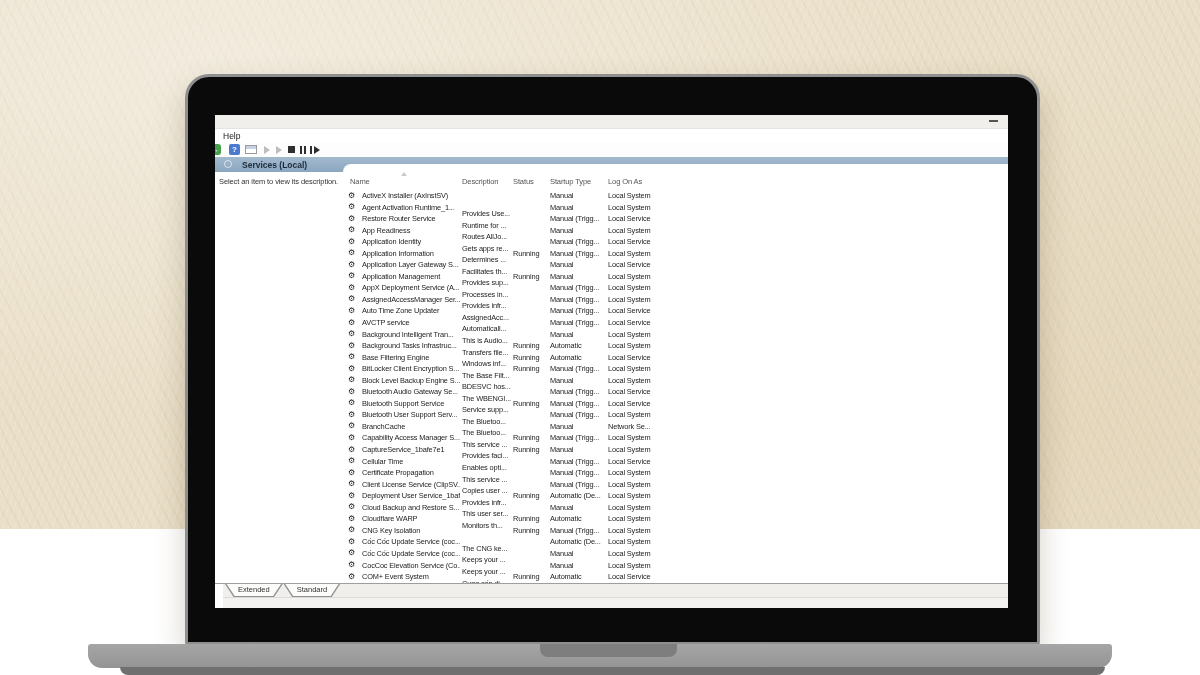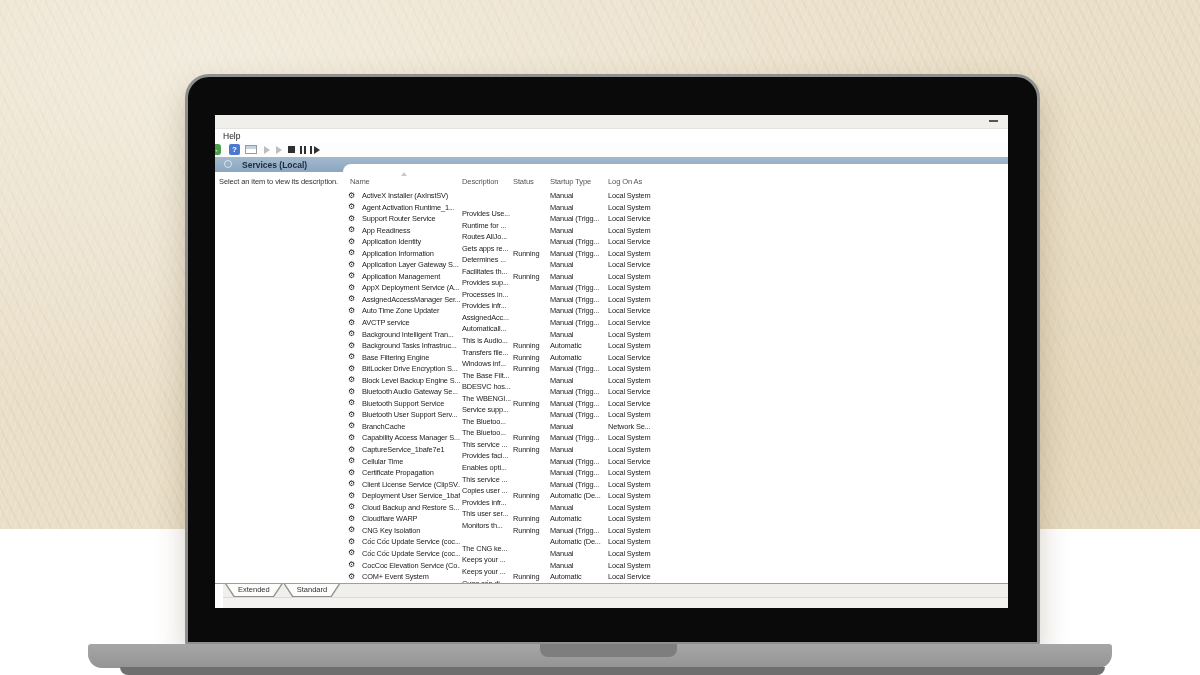--- a/index.html
+++ b/index.html
@@ -138,21 +138,21 @@
         <div class="svc-row">
           <span class="c-ico">⚙</span>
           <span class="c-name">Agent Activation Runtime_1...</span>
           <span class="c-desc">Runtime for ...</span>
           <span class="c-stat"></span>
           <span class="c-start">Manual</span>
           <span class="c-log">Local System</span>
         </div>
         <div class="svc-row">
           <span class="c-ico">⚙</span>
-          <span class="c-name">Support Router Service</span>
+          <span class="c-name">Restore Router Service</span>
           <span class="c-desc">Routes AllJo...</span>
           <span class="c-stat"></span>
           <span class="c-start">Manual (Trigg...</span>
           <span class="c-log">Local Service</span>
         </div>
         <div class="svc-row">
           <span class="c-ico">⚙</span>
           <span class="c-name">App Readiness</span>
           <span class="c-desc">Gets apps re...</span>
           <span class="c-stat"></span>
@@ -242,21 +242,21 @@
         <div class="svc-row">
           <span class="c-ico">⚙</span>
           <span class="c-name">Base Filtering Engine</span>
           <span class="c-desc">The Base Filt...</span>
           <span class="c-stat">Running</span>
           <span class="c-start">Automatic</span>
           <span class="c-log">Local Service</span>
         </div>
         <div class="svc-row">
           <span class="c-ico">⚙</span>
-          <span class="c-name">BitLocker Drive Encryption S...</span>
+          <span class="c-name">BitLocker Client Encryption S...</span>
           <span class="c-desc">BDESVC hos...</span>
           <span class="c-stat">Running</span>
           <span class="c-start">Manual (Trigg...</span>
           <span class="c-log">Local System</span>
         </div>
         <div class="svc-row">
           <span class="c-ico">⚙</span>
           <span class="c-name">Block Level Backup Engine S...</span>
           <span class="c-desc">The WBENGI...</span>
           <span class="c-stat"></span>

